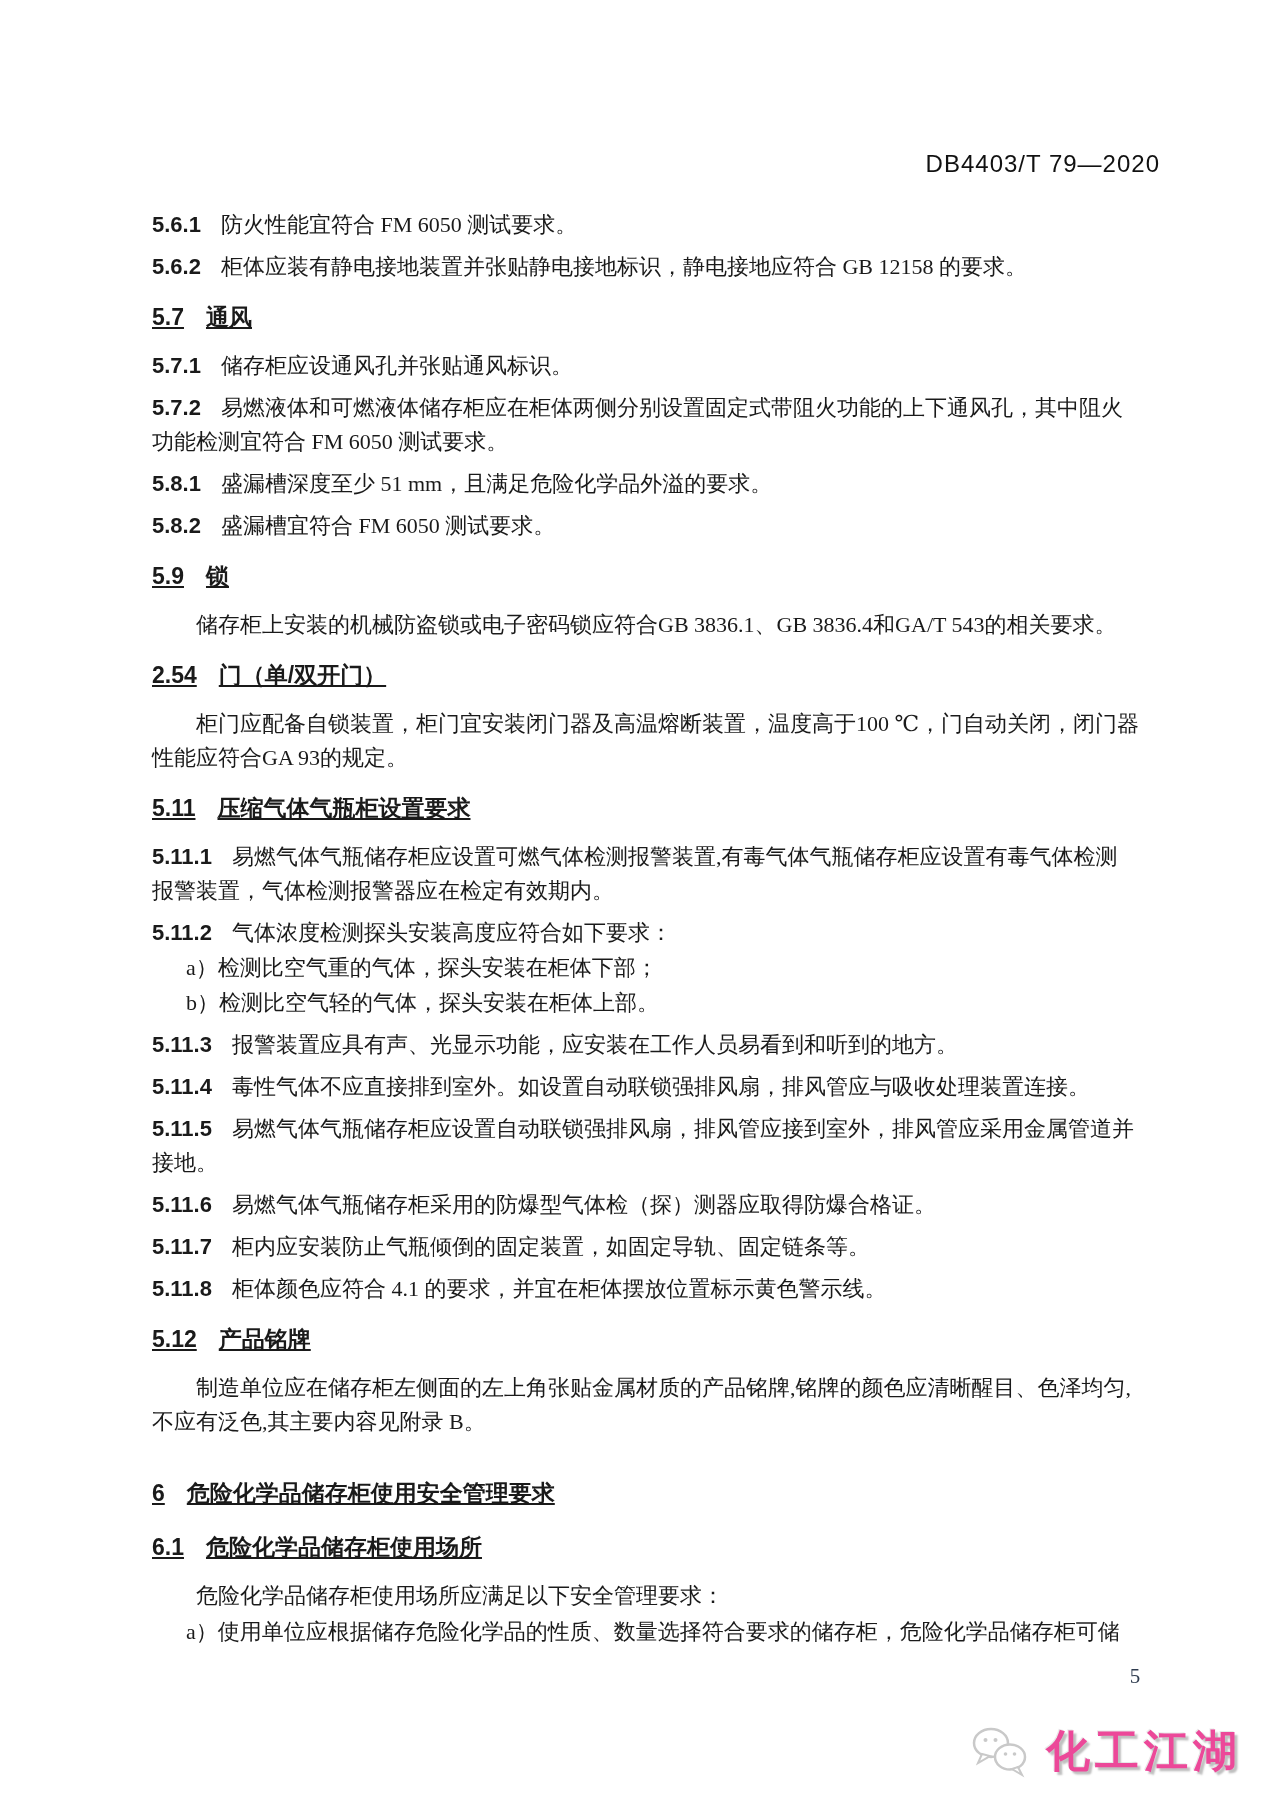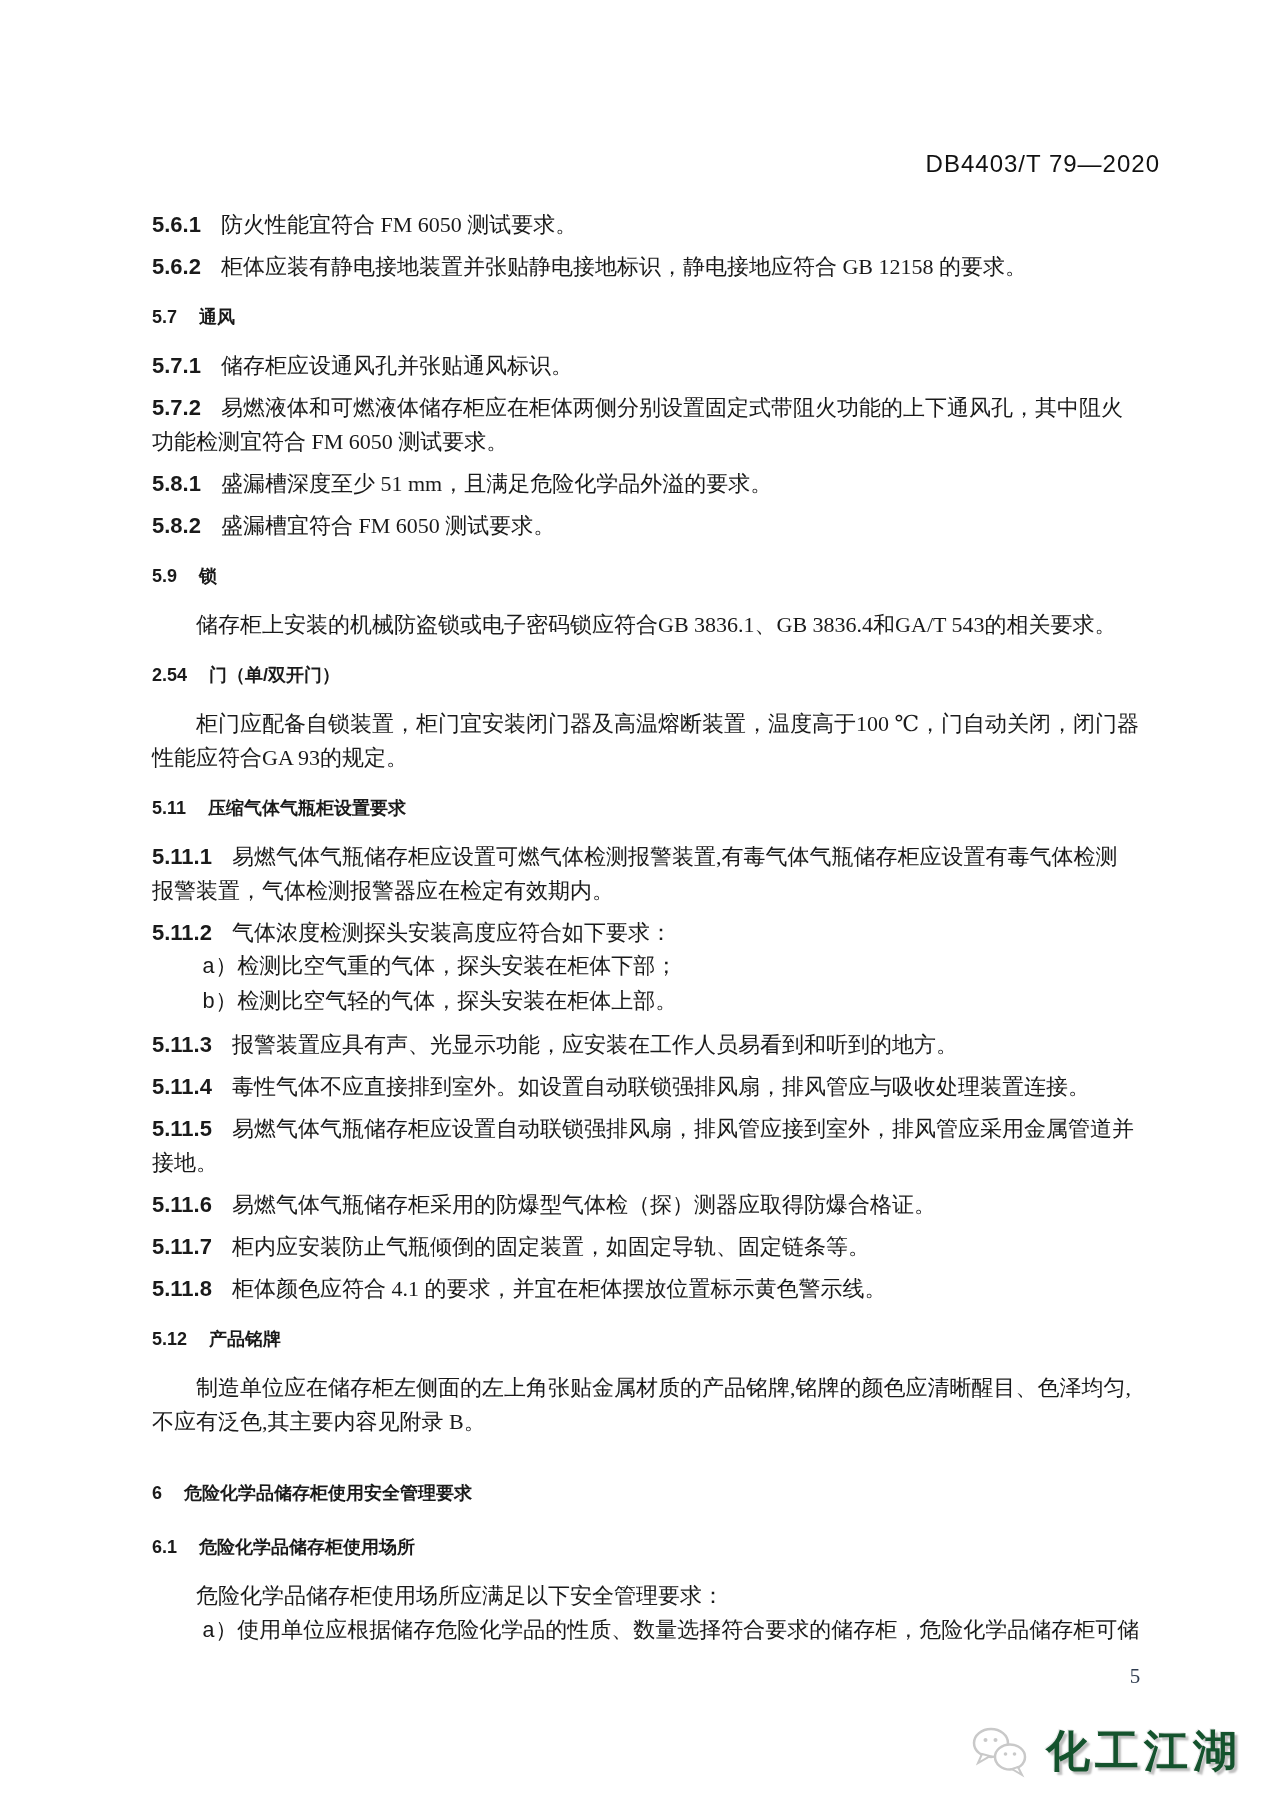--- a/index.html
+++ b/index.html
@@ -36,37 +36,37 @@
     font-family:"Liberation Sans","DejaVu Sans",sans-serif;
     font-weight:700;
     margin-right:20px;
     white-space:nowrap;
   }
   .heading{
     margin-top:16px;
     margin-bottom:15px;
     font-family:"Liberation Sans","DejaVu Sans",sans-serif;
     font-weight:700;
-    font-size:18px;
+    font-size:23px;
+    text-decoration:underline;
   }
   .heading .num{margin-right:22px;}
   .chapter{
     margin-top:37px;
     margin-bottom:20px;
   }
   .para{
     margin-top:12px;
     margin-bottom:2px;
     text-indent:2em;
     text-align:justify;
   }
   .item{
-    margin-left:50px;
+    margin-left:34px;
     margin-top:1px;
-    font-family:Liberation Mono, monospace;
   }
   .page-number{
     position:absolute;
     left:1120px;
     top:1664px;
     width:30px;
     text-align:center;
     font-family:"Liberation Serif","DejaVu Serif",serif;
     font-size:21px;
     color:#2e3b4e;
@@ -78,21 +78,21 @@
     display:flex;
     align-items:center;
     gap:14px;
   }
   .wm-icon{width:62px;height:54px;position:relative;}
   .wm-text{
     font-family:"Liberation Sans","DejaVu Sans",sans-serif;
     font-size:44px;
     font-weight:700;
     letter-spacing:5px;
-    color:#14532d;
+    color:#ec4899;
     text-shadow:3px 3px 2px #bfbfbf, -1px -1px 0 #e9e9e9;
   }
 </style>
 </head>
 <body>
 
 <div class="doc-header">DB4403/T 79—2020</div>
 
 <div class="content">
   <div class="block clause"><span class="num">5.6.1</span><span>防火性能宜符合 FM 6050 测试要求。</span></div>

